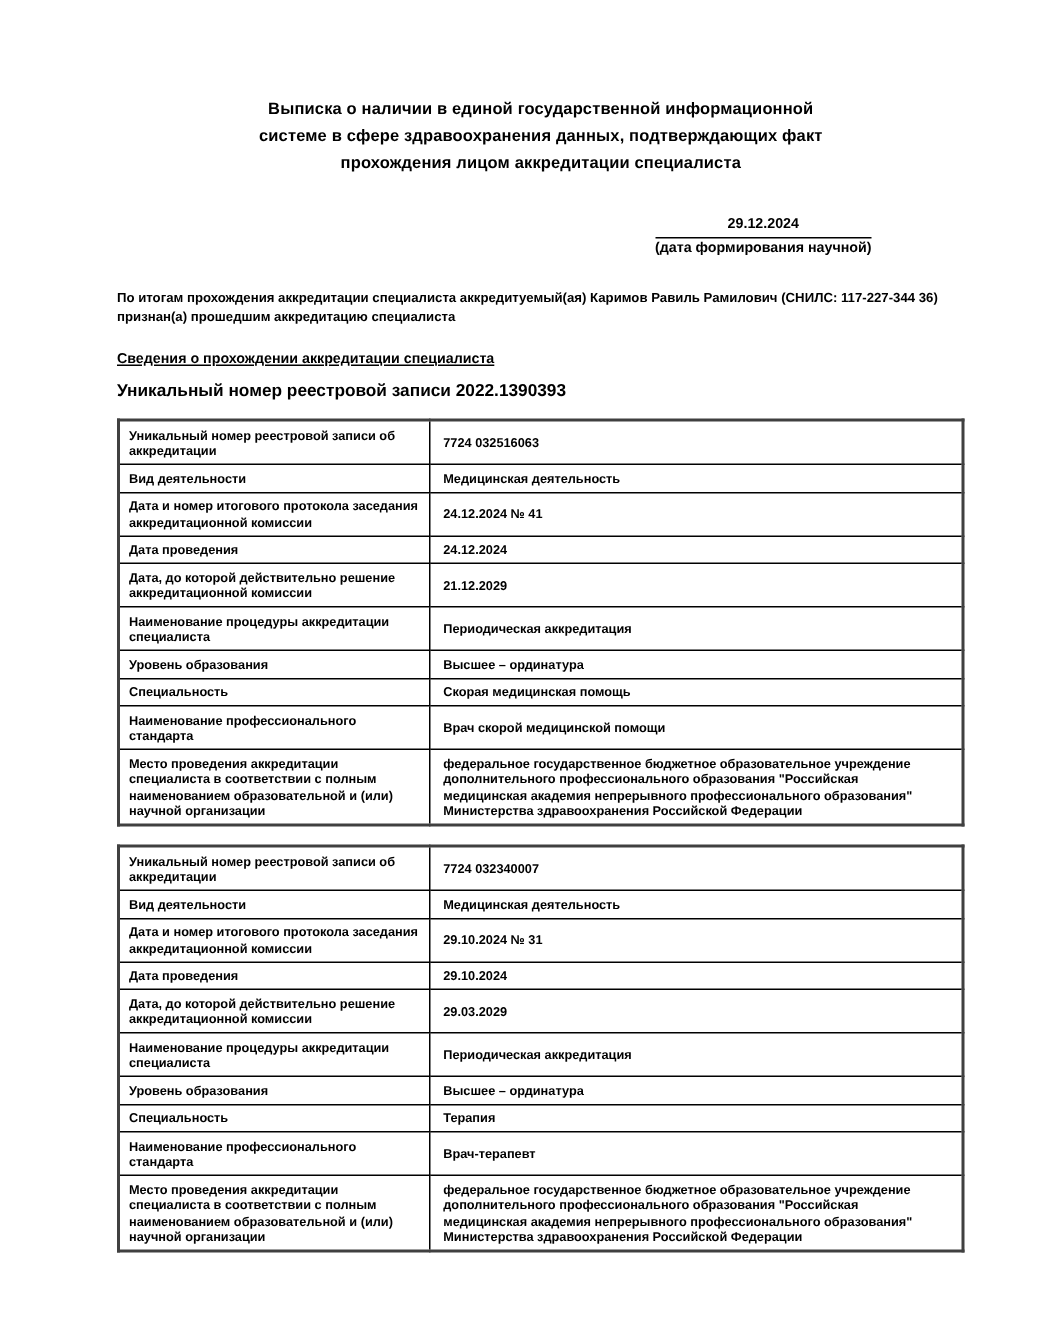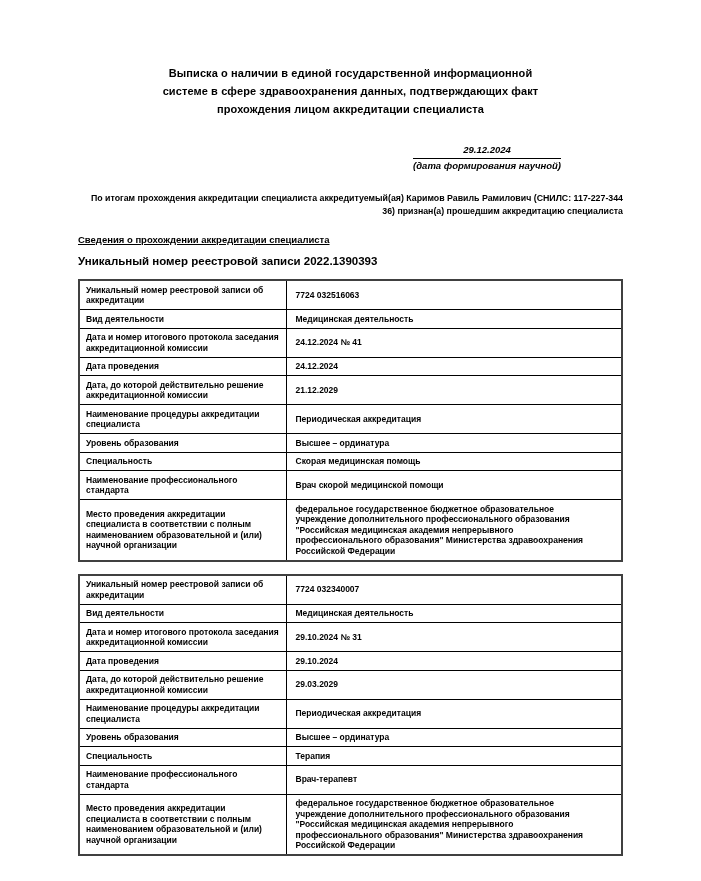--- a/index.html
+++ b/index.html
@@ -10,51 +10,50 @@
     color: #000000;
   }
   body {
     font-family: "Liberation Sans", sans-serif;
     font-weight: 700;
     -webkit-font-smoothing: antialiased;
   }
   .page {
     width: 701px;
     height: 881px;
-    padding: 64px 78px 20px 78px;
+    padding: 64px 58px 20px 78px;
     overflow: hidden;
   }
   .title {
     font-size: 11px;
     line-height: 18px;
     text-align: center;
     max-width: 398px;
     margin: 0 auto;
     letter-spacing: 0.1px;
   }
   .date-block {
     width: max-content;
     margin: 26px 62px 0 auto;
     text-align: center;
     font-size: 9.5px;
     line-height: 12px;
-    font-style: italic;
   }
   .date-value {
     padding: 0 4px 2px 4px;
     border-bottom: 1.5px solid #000000;
   }
   .date-caption {
     padding-top: 1px;
   }
   .intro {
     margin-top: 20px;
     font-size: 8.8px;
     line-height: 13px;
-    text-align: right;
+    text-align: left;
   }
   .section-heading {
     margin-top: 16px;
     font-size: 9.5px;
     line-height: 12px;
     text-decoration: underline;
   }
   .record-heading {
     margin-top: 8px;
     font-size: 11.5px;

